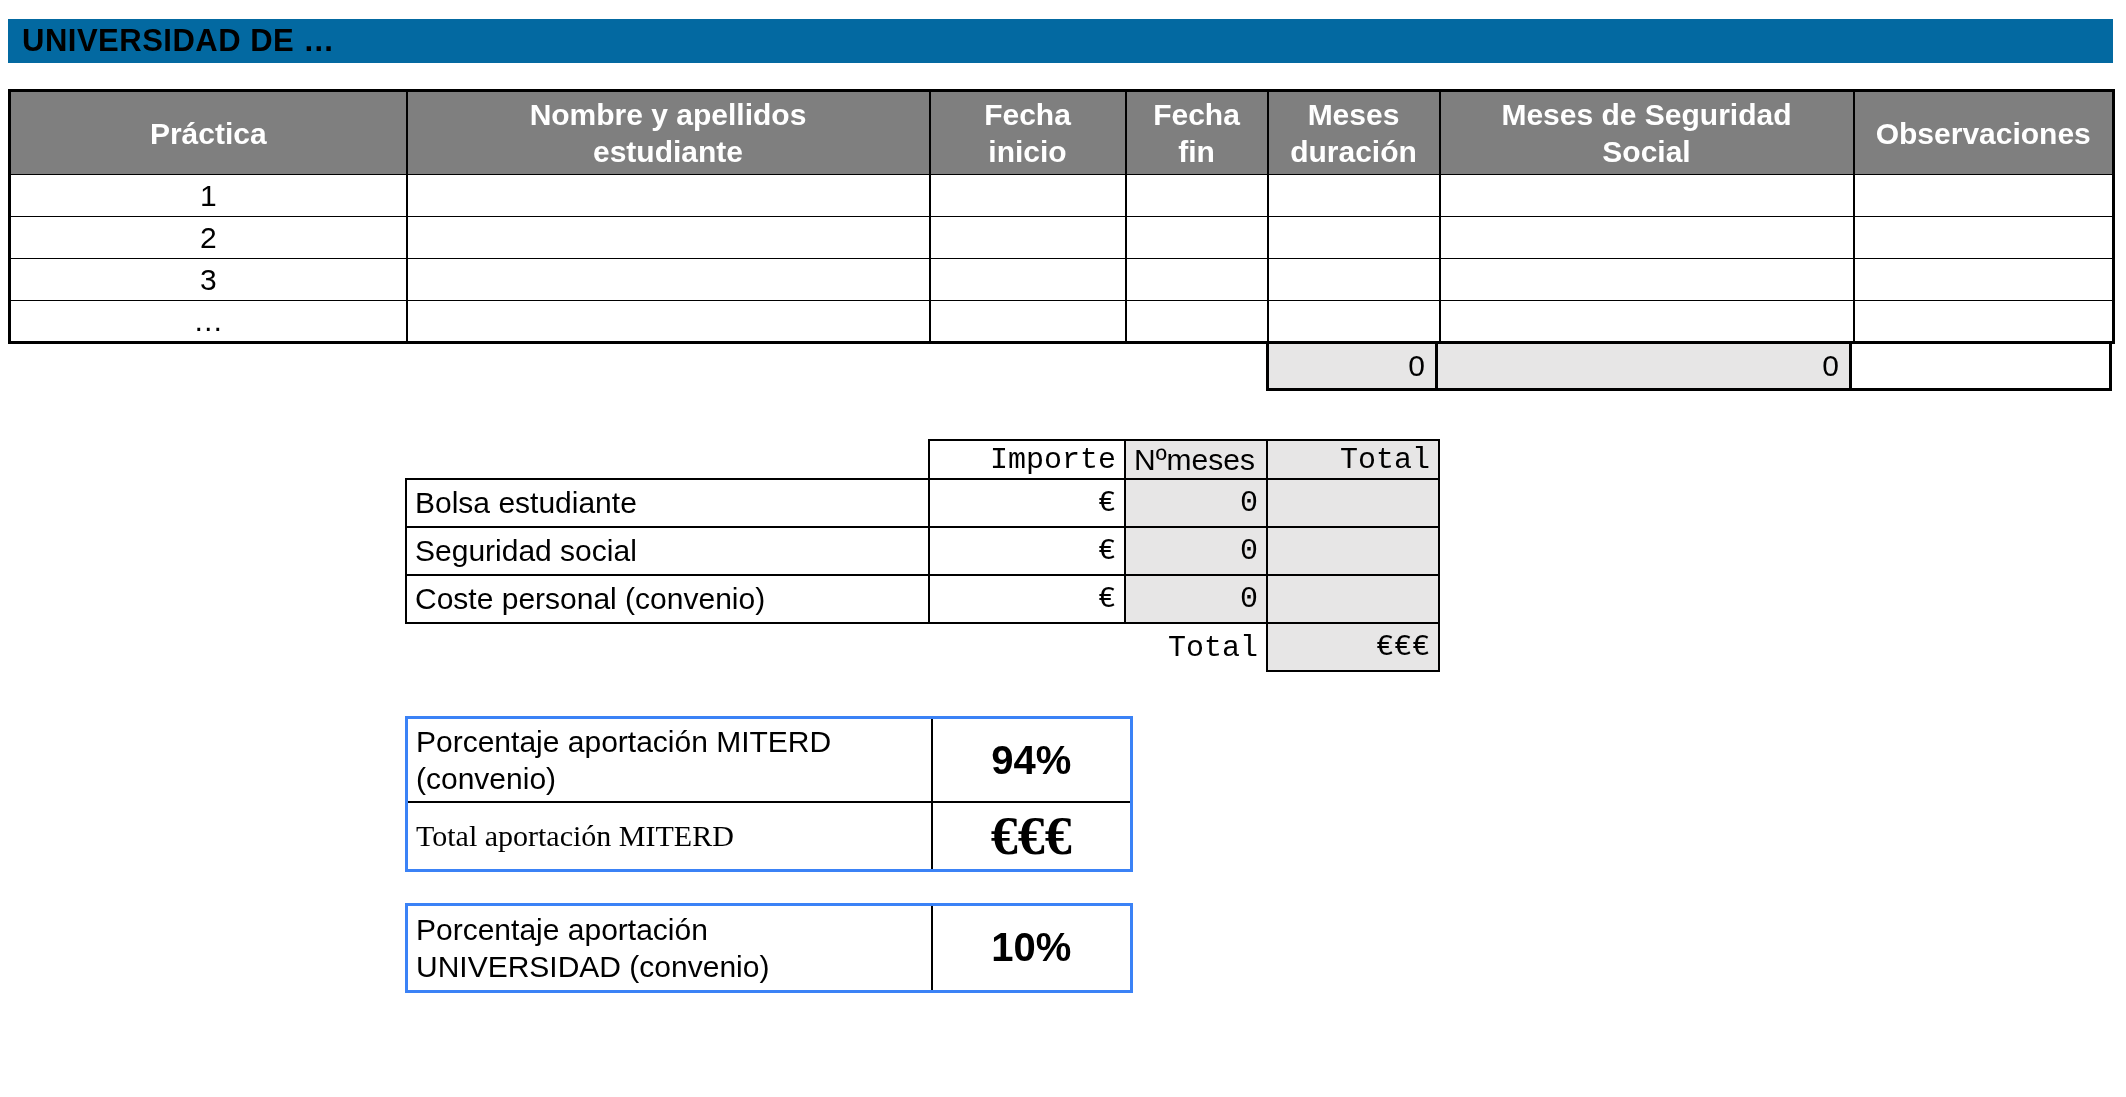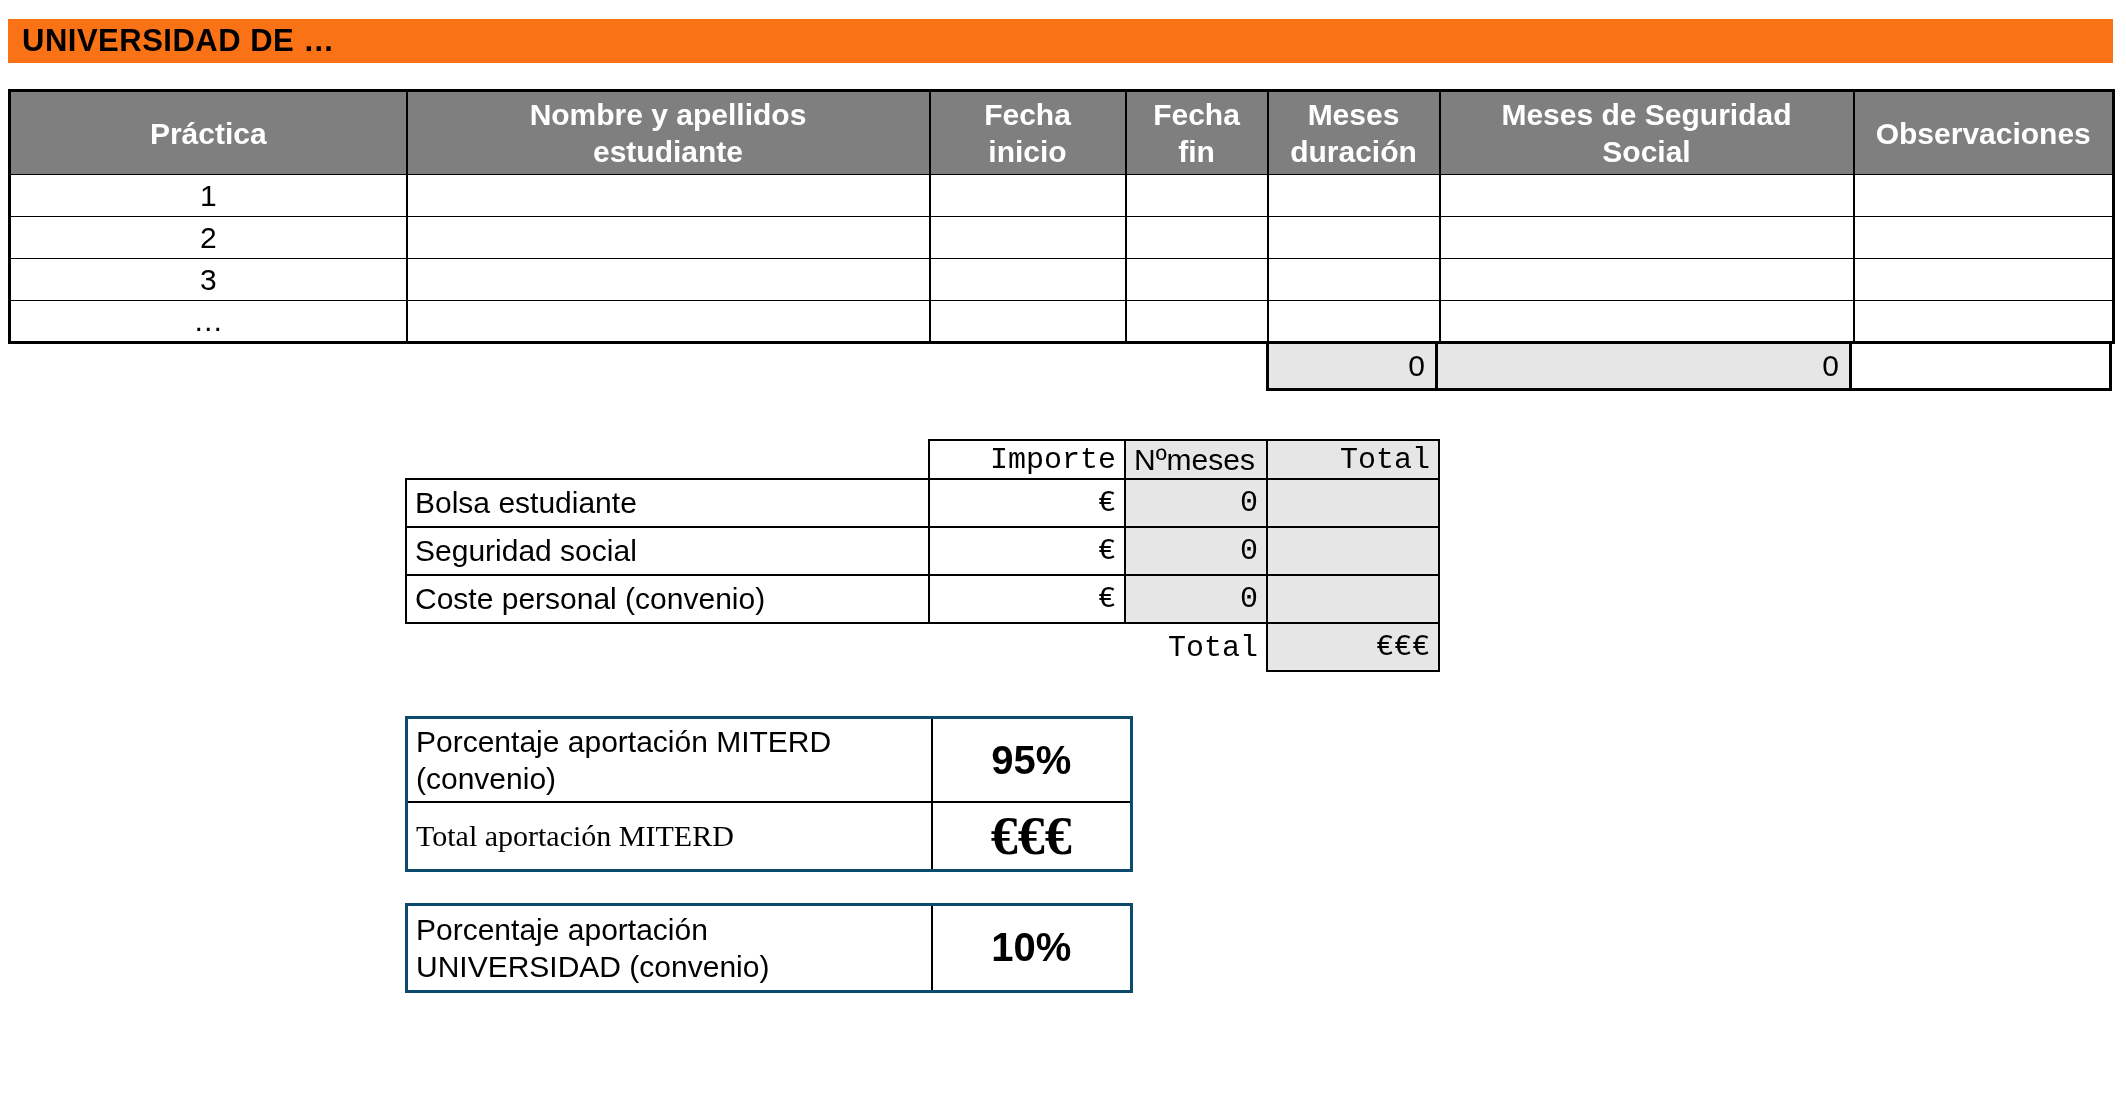--- a/index.html
+++ b/index.html
@@ -9,21 +9,21 @@
     position: relative;
     width: 2126px;
     min-height: 1097px;
     padding: 19px 0 15px 8px;
   }
 
   
   .title-bar {
     width: 2105px;
     height: 44px;
-    background: #f97316;
+    background: #0369a1;
     font-size: 31px;
     font-weight: 700;
     line-height: 44px;
     padding-left: 14px;
     letter-spacing: 0.5px;
   }
 
   
   table { border-collapse: collapse; table-layout: fixed; }
   .main-table {
@@ -90,21 +90,21 @@
   }
   .cost-table tr.hdr td { height: 39px; }
   .cost-table td.no-border { border: none; background: #fff; }
   .cost-table .al { text-align: left; margin-left: 19px; }
   .cost-table .ar { text-align: right; font-family: Liberation Mono, monospace; }
 
   
   .pct-table {
     margin-left: 397px;
     width: 725px;
-    border: 3px solid #0c4a6e;
+    border: 3px solid #3b82f6;
   }
   .pct-table td {
     border: 2px solid #000;
     vertical-align: middle;
   }
   .pct-table td.lbl {
     font-size: 30px;
     line-height: 37px;
     text-align: left;
     padding: 4px 8px;
@@ -248,21 +248,21 @@
 
   <table class="pct-table miterd-table">
     <colgroup>
         <col style="width:525px">
         <col style="width:200px">
       </colgroup>
     <tbody>
       <tr class="r1">
         <td class="lbl">Porcentaje aportación MITERD
 (convenio)</td>
-        <td class="val-pct">95%</td>
+        <td class="val-pct">94%</td>
       </tr>
       <tr class="r2">
         <td class="lbl">Total aportación MITERD</td>
         <td class="val-eur">€€€</td>
       </tr>
     </tbody>
   </table>
 
   <table class="pct-table universidad-table">
     <colgroup>

